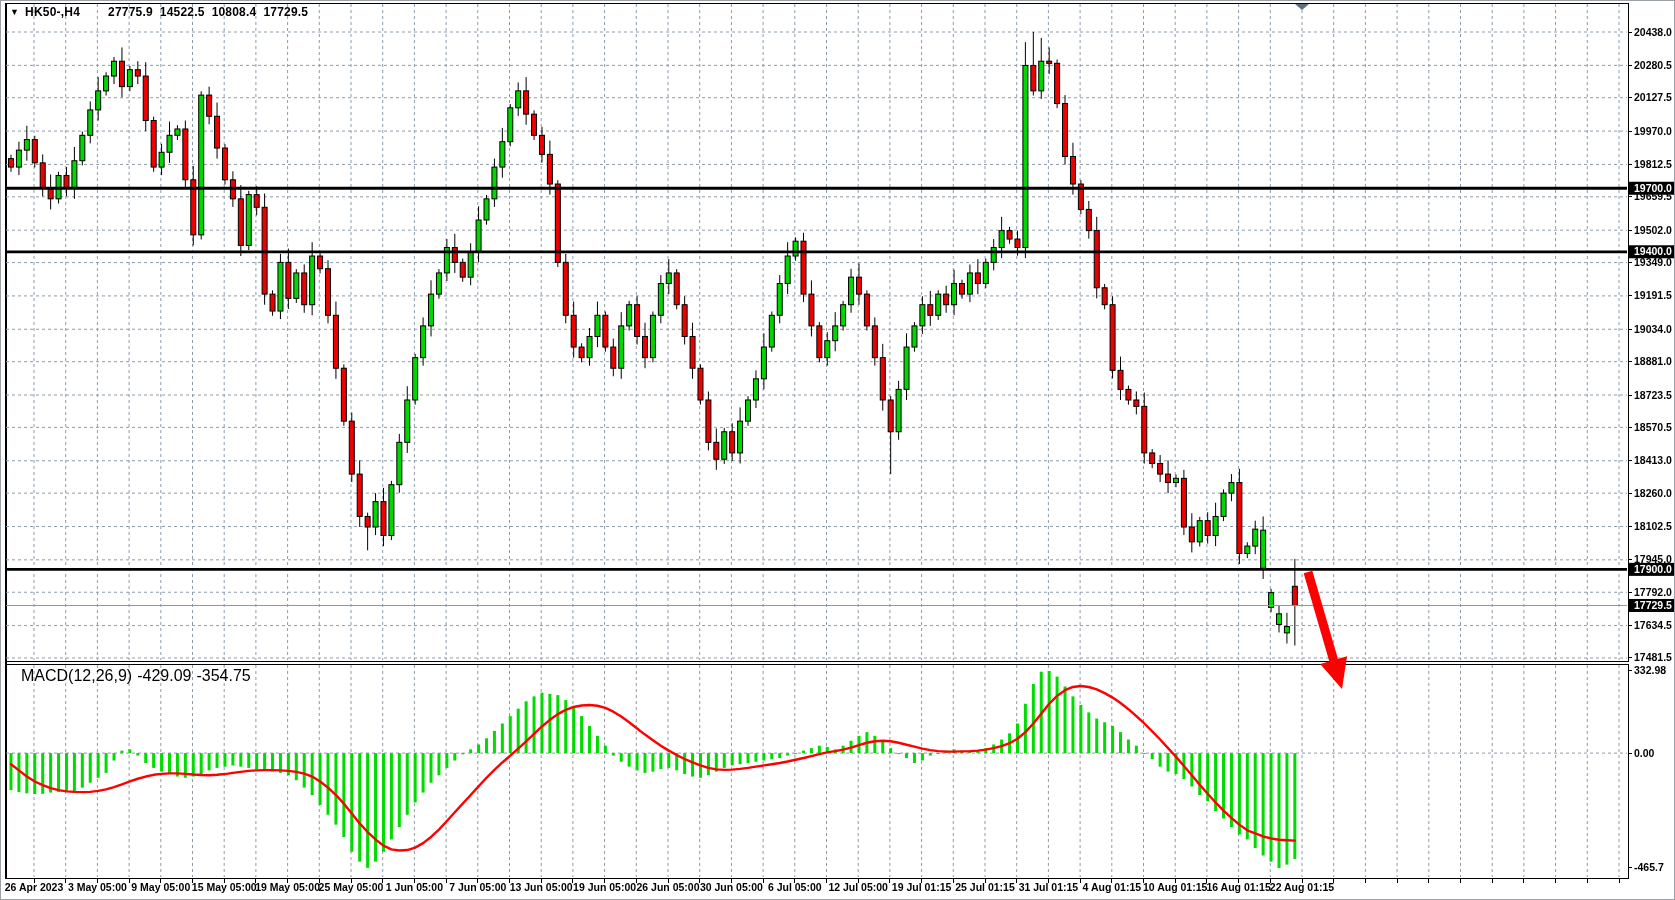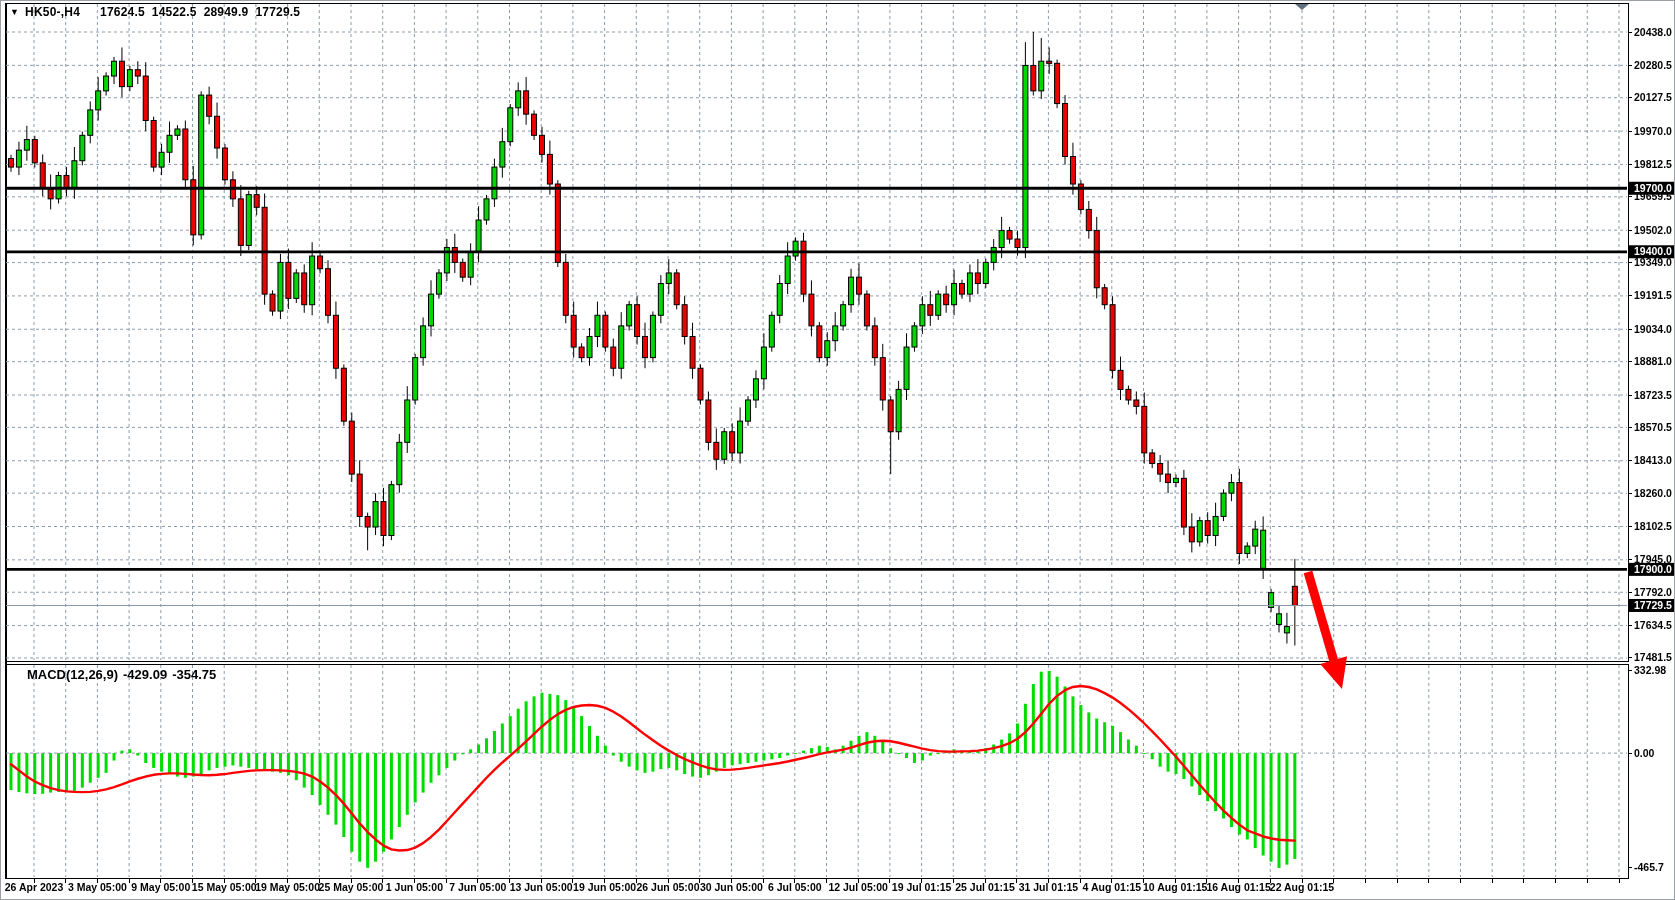--- a/index.html
+++ b/index.html
@@ -7,24 +7,24 @@
     position:relative;width:1675px;height:900px;background:#ffffff;
     font-family:"Liberation Sans","DejaVu Sans",sans-serif;overflow:hidden;
     border:1px solid #9aa0a6;box-sizing:border-box;
   }
   #chart-svg{position:absolute;left:0;top:0;}
   .hdr{
     position:absolute;left:9px;top:4px;font-size:12px;font-weight:700;color:#000;
     letter-spacing:0.2px;white-space:nowrap;z-index:5;
   }
   .hdr .tri{font-size:9px;margin-right:6px;position:relative;top:-1px;cursor:pointer;}
-  .hdr .sym{margin-right:20px;}
+  .hdr .sym{margin-right:28px;}
   .hdr .num{margin-right:7px;}
   .macd-lbl{
-    position:absolute;left:26px;top:666px;font-size:13px;font-weight:700;color:#000;
+    position:absolute;left:20px;top:666px;font-size:16px;font-weight:400;color:#000;
     white-space:nowrap;z-index:5;
   }
   .macd-lbl span{margin-right:5px;}
 </style>
 </head>
 <body>
 
 <div id="chart-root">
   <svg id="chart-svg" width="1675" height="900">
       <rect x="4" y="2" width="1623" height="658" fill="#fff" stroke="#000" stroke-width="1" shape-rendering="crispEdges"></rect>
@@ -772,19 +772,19 @@
       <text x="1110.8" y="890" font-size="10.5" font-weight="600" fill="#000" text-anchor="middle">4 Aug 01:15</text>
       <text x="1174.2" y="890" font-size="10.5" font-weight="600" fill="#000" text-anchor="middle">10 Aug 01:15</text>
       <text x="1237.6" y="890" font-size="10.5" font-weight="600" fill="#000" text-anchor="middle">16 Aug 01:15</text>
       <text x="1301" y="890" font-size="10.5" font-weight="600" fill="#000" text-anchor="middle">22 Aug 01:15</text>
       <line x1="1307" y1="571" x2="1333.7445865787142" y2="663.0328420502808" stroke="#ff0000" stroke-width="9" stroke-linecap="butt"></line>
       <polygon points="1319.1845148486675,663.0985019002472 1346.0722234099037,655.284979754247 1341,688" fill="#ff0000"></polygon>
       <polygon points="1294,3 1308,3 1301,9" fill="#5d6f80"></polygon>
     </svg>
 
   <div class="hdr">
-    <span class="tri">▼</span><span class="sym">HK50-,H4</span><span class="num">17624.5</span><span class="num">14522.5</span><span class="num">28949.9</span><span class="num">17729.5</span>
+    <span class="tri">▼</span><span class="sym">HK50-,H4</span><span class="num">27775.9</span><span class="num">14522.5</span><span class="num">10808.4</span><span class="num">17729.5</span>
   </div>
 
   <div class="macd-lbl">
     <span>MACD(12,26,9)</span><span>-429.09</span><span>-354.75</span>
   </div>
 </div>
 
 </body></html>

